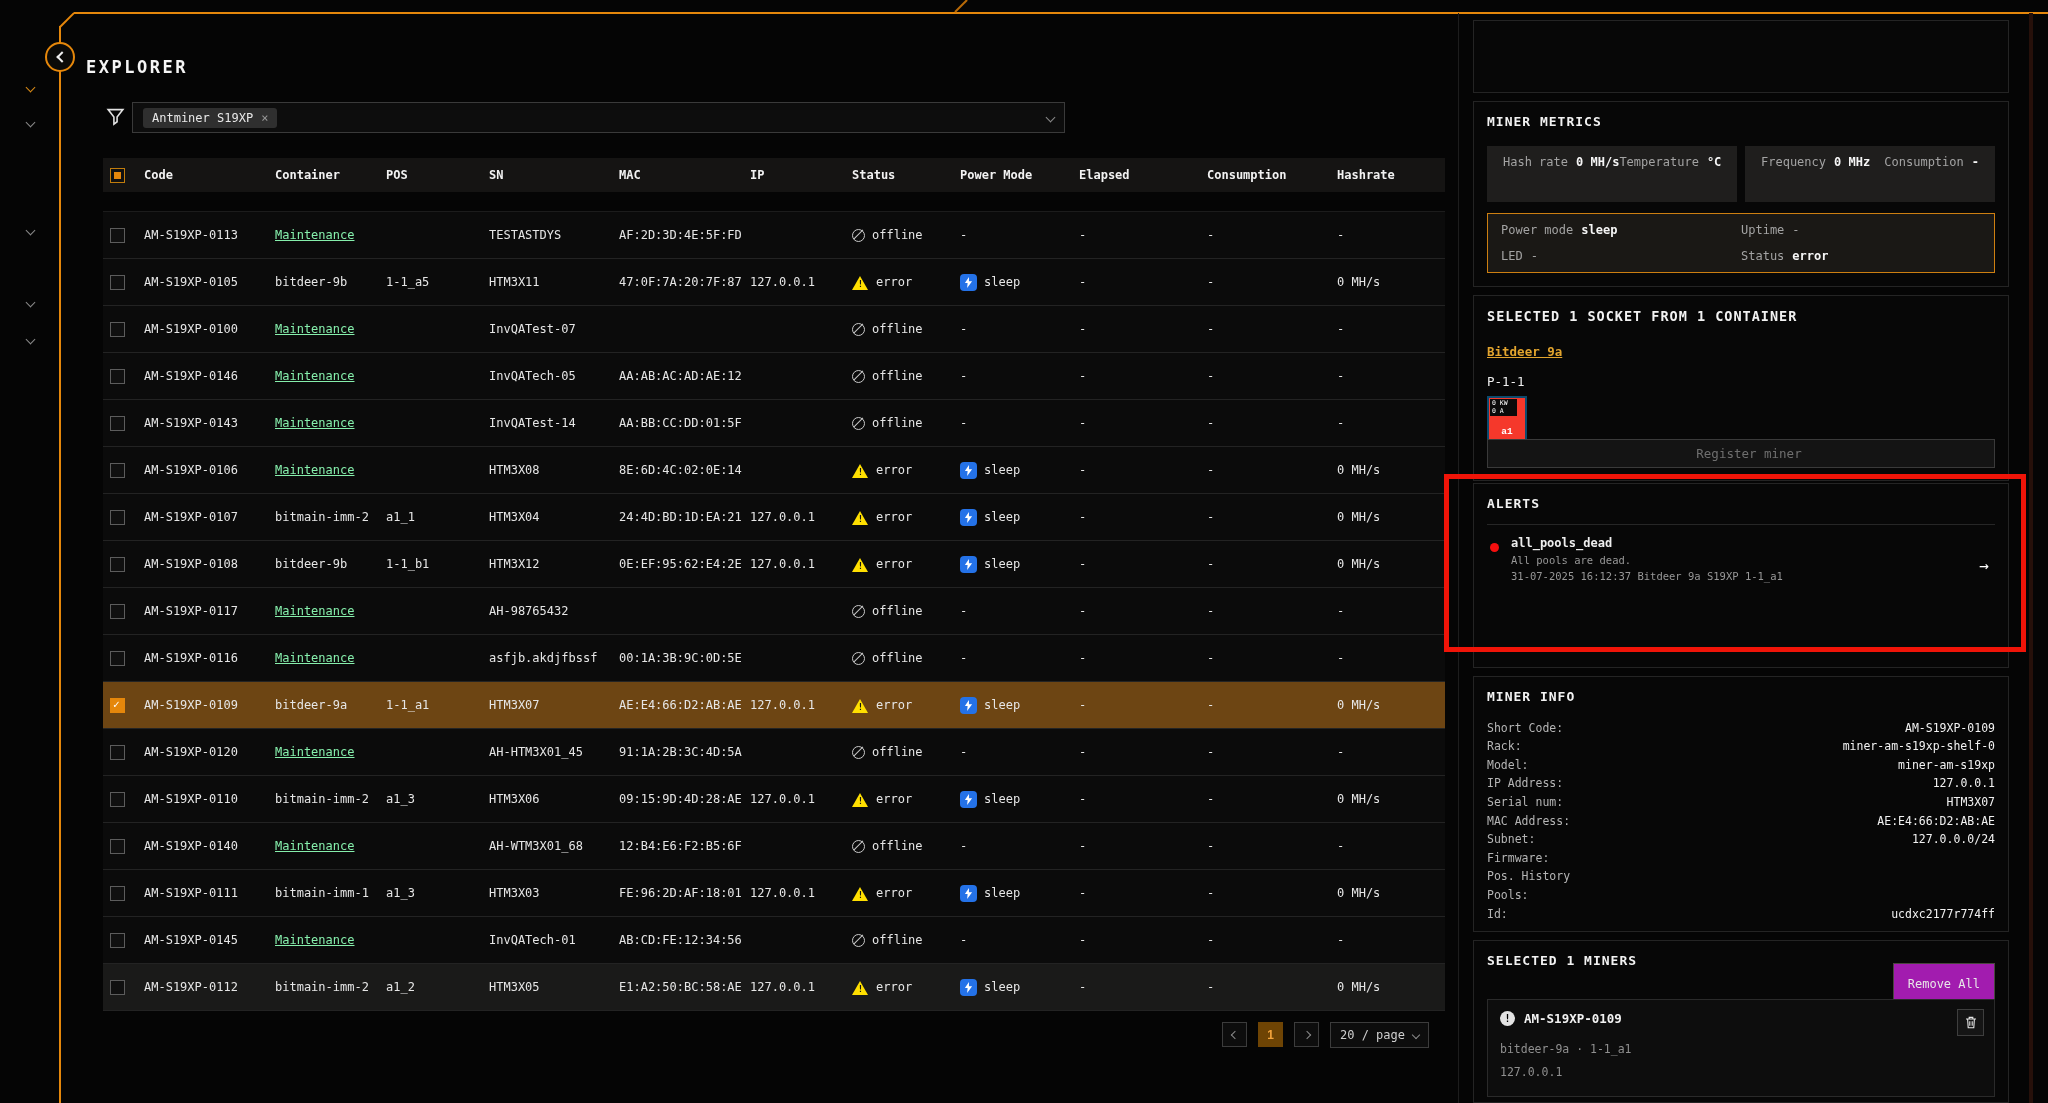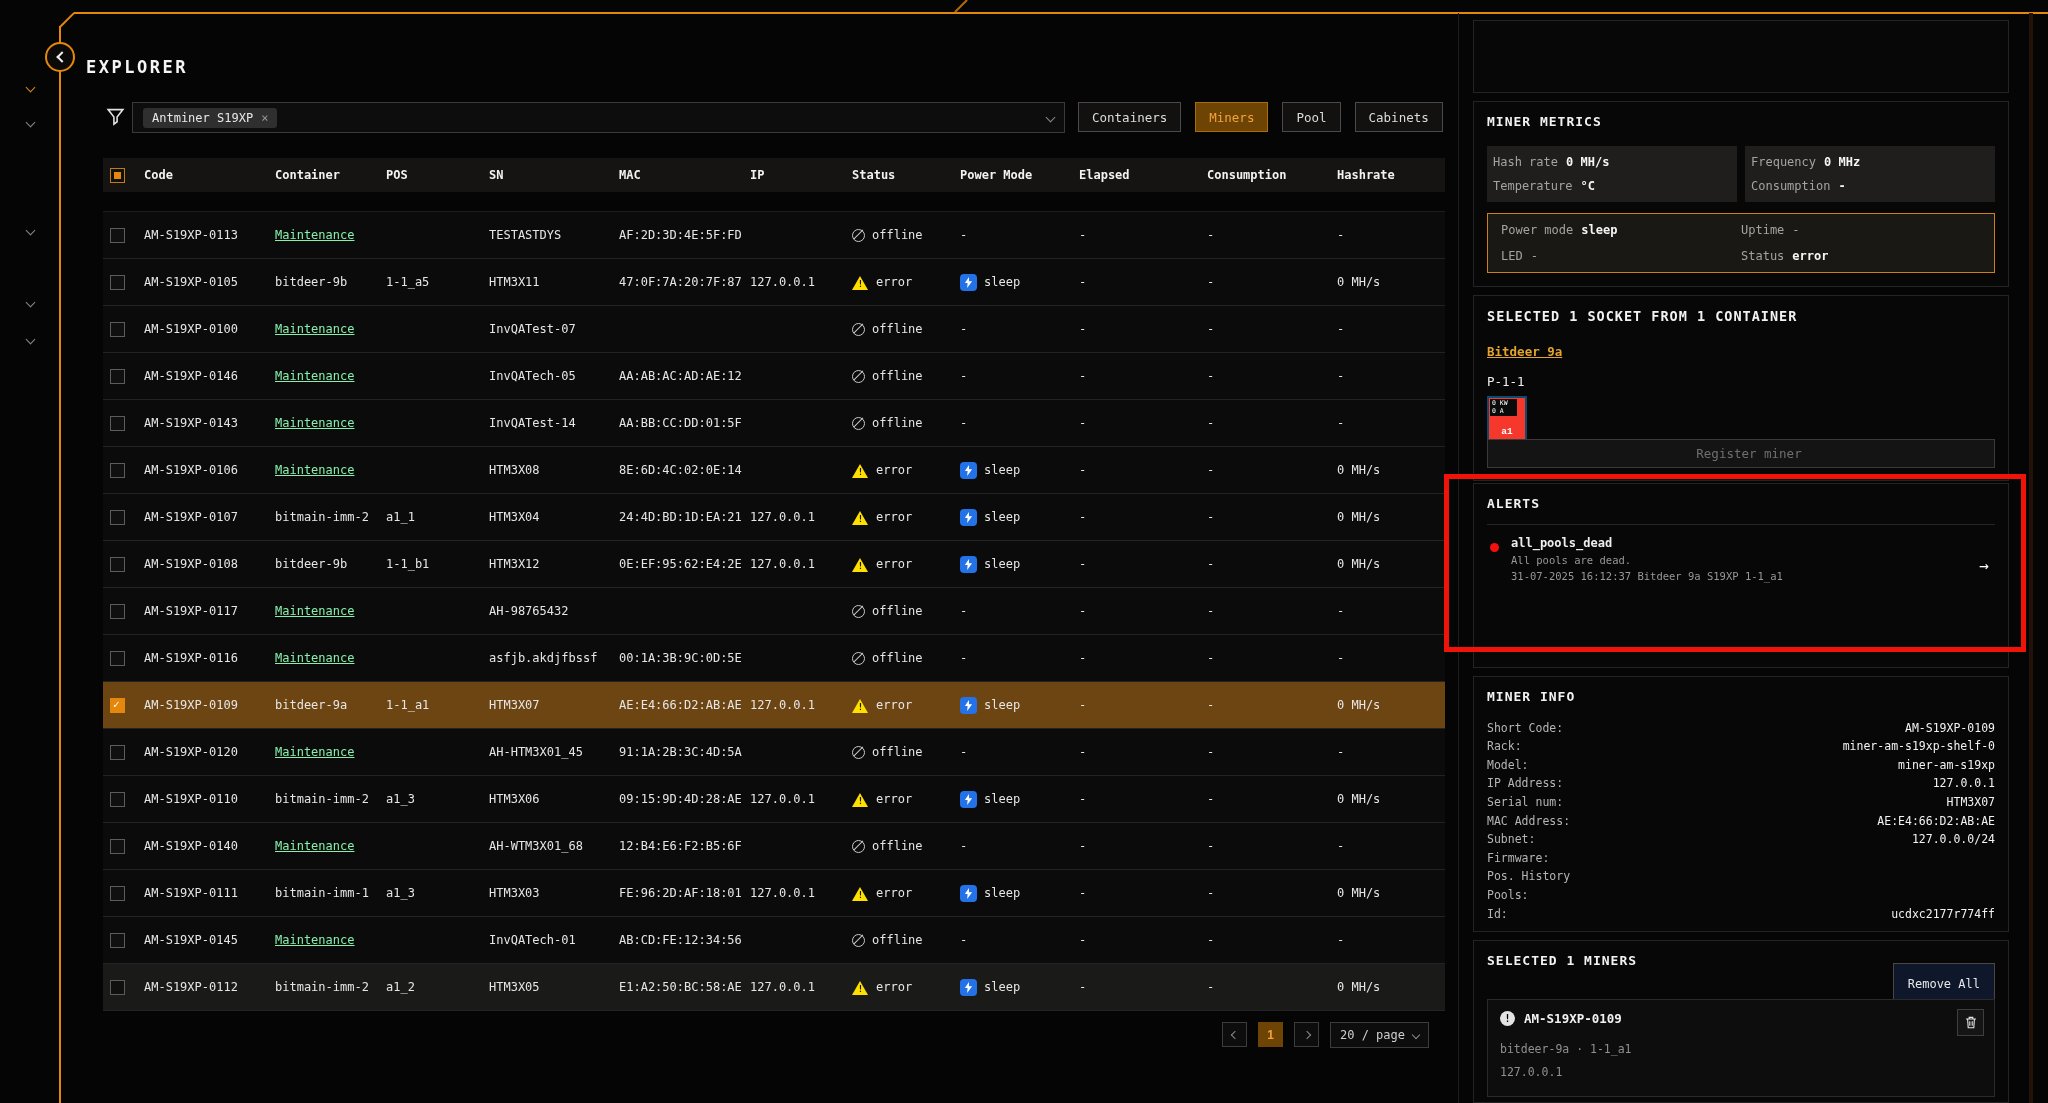--- a/index.html
+++ b/index.html
@@ -68,22 +68,22 @@
     display:flex; align-items:center; justify-content:center; cursor:pointer; color:#aaa; font-size:12px; }
   .pbtn .chev { width:6px; height:6px; }
   .pbtn.cur { background:#6e4404; border-color:#6e4404; color:#f2a33c; font-weight:bold; }
   .psize { position:absolute; left:1227px; top:0; width:99px; height:26px; border:1px solid #3c3c3c; background:#0d0d0d;
     display:flex; align-items:center; justify-content:center; gap:8px; color:#cfcfcf; font-size:12px; cursor:pointer; }
   
   .vdivider { position:absolute; left:1458px; top:13px; bottom:0; width:1px; background:#1d1d1d; }
   .scrollstrip { position:absolute; left:2029px; top:13px; bottom:0; width:4px; background:#26100a; }
   .card { position:absolute; left:1473px; width:536px; background:#070707; border:1px solid #242424; }
   .card-title { font-size:13px; font-weight:bold; letter-spacing:1px; color:#f2f2f2; }
-  .metric-box { position:absolute; width:250px; height:56px; background:#1f1e1d; padding:9px 6px;
-    display:flex; flex-direction:column; justify-content:space-between; }
+  .metric-box { position:absolute; width:250px; height:56px; background:#1f1e1d; padding:9px 16px;
+    display:flex; flex-direction:row; justify-content:space-between; }
   .mline { font-size:12px; color:#a3a3a3; display:flex; gap:8px; white-space:nowrap; }
   .mline .mv { color:#f5f5f5; font-weight:bold; }
   .power-box { position:absolute; left:13px; top:111px; width:508px; height:60px; background:#1a1815;
     border:1.5px solid #cd7f11; padding:9px 13px; display:flex; }
   .pcol { display:flex; flex-direction:column; justify-content:space-between; width:250px; }
   .link { font-size:12.5px; font-weight:bold; color:#e2a42e; text-decoration:underline; cursor:pointer; }
   .socket-tile { position:relative; width:40px; height:46px; background:#f5382b; border:2px solid #0c4a6e; cursor:pointer; }
   .socket-meter { position:absolute; left:1px; top:1px; width:27px; background:#0a0a0a; padding:1px 2px; }
   .socket-meter div { font-size:6.5px; line-height:7.5px; color:#fff; white-space:nowrap; }
   .socket-label { position:absolute; left:0; right:0; bottom:3px; text-align:center; color:#fff; font-size:9.5px; font-weight:bold;font-family:Liberation Mono, monospace; }
@@ -94,21 +94,21 @@
   .alert-dot { position:absolute; left:3px; top:7px; width:9px; height:9px; border-radius:50%; background:#f50f0f; }
   .alert-body { margin-left:24px; }
   .alert-name { font-size:12px; font-weight:bold; color:#eee; }
   .alert-desc, .alert-meta { font-size:10.5px; color:#989898; margin-top:4px; }
   .alert-arrow { position:absolute; right:6px; top:20px; color:#fff; font-size:16px; }
   .alert-arrow::after { content:"→"; }
   .annotation { position:absolute; left:1444px; top:474px; width:582px; height:178px; border:5px solid #f01408; z-index:50; pointer-events:none; }
   .inforow { display:flex; justify-content:space-between; height:18.6px; align-items:flex-end; }
   .inforow .k { font-size:11.5px; color:#b5b5b5; }
   .inforow .v { font-size:11.5px; color:#f2f2f2; }
-  .removeall { position:absolute; right:13px; top:22px; height:42px; padding:0 14px; background:#0f172a;
+  .removeall { position:absolute; right:13px; top:22px; height:42px; padding:0 14px; background:#a21caf;
     border:1px solid #4a463f; color:#e8e8e8; font-size:12px; font-family:inherit; cursor:pointer; }
   .selminer { position:absolute; left:13px; top:58px; width:508px; height:98px; background:#0d0d0d; border:1px solid #2a2a2a; padding:11px 12px; }
   .sm-head { display:flex; align-items:center; gap:9px; }
   .info-ic { width:15px; height:15px; min-width:15px; border-radius:50%; background:#e3e3e3; color:#000;
     display:flex; align-items:center; justify-content:center; font-size:10px; font-weight:bold; }
   .info-ic::after { content:"!"; }
   .sm-code { font-size:12.5px; font-weight:bold; color:#f2f2f2; }
   .trash-btn { position:absolute; right:10px; top:9px; width:27px; height:27px; background:#151515; border:1px solid #3e3e3e;
     display:flex; align-items:center; justify-content:center; cursor:pointer; }
   .sm-loc { margin-top:16px; font-size:11.5px; color:#8f8f8f; }
@@ -138,26 +138,20 @@
   <svg class="funnel" width="19" height="20" viewBox="0 0 18 18">
     <path d="M2 2 H16 L10.5 9 V13.5 L7.5 15.8 V9 Z" fill="none" stroke="#e2e2e2" stroke-width="1.5"></path>
   </svg>
   <div class="filter-box">
     <span class="filter-tag">
       <span>Antminer S19XP</span>
       <span class="tag-x"></span>
     </span>
     <span class="chev filter-chev"></span>
   </div>
-  <div id="view-buttons">
-      <button class="vbtn">Containers</button>
-      <button class="vbtn active">Miners</button>
-      <button class="vbtn">Pool</button>
-      <button class="vbtn">Cabinets</button>
-    </div>
 
   <div class="tablewrap">
     <div class="thead">
       <span class="cell c-check">
           <span class="cb ind"></span>
         </span>
       <span id="thead-cols"><span class="cell c-code">Code</span><span class="cell c-container">Container</span><span class="cell c-pos">POS</span><span class="cell c-sn">SN</span><span class="cell c-mac">MAC</span><span class="cell c-ip">IP</span><span class="cell c-status">Status</span><span class="cell c-power">Power Mode</span><span class="cell c-elapsed">Elapsed</span><span class="cell c-consumption">Consumption</span><span class="cell c-hashrate">Hashrate</span></span>
     </div>
     <div class="tgap"></div>
     <div id="tbody">

